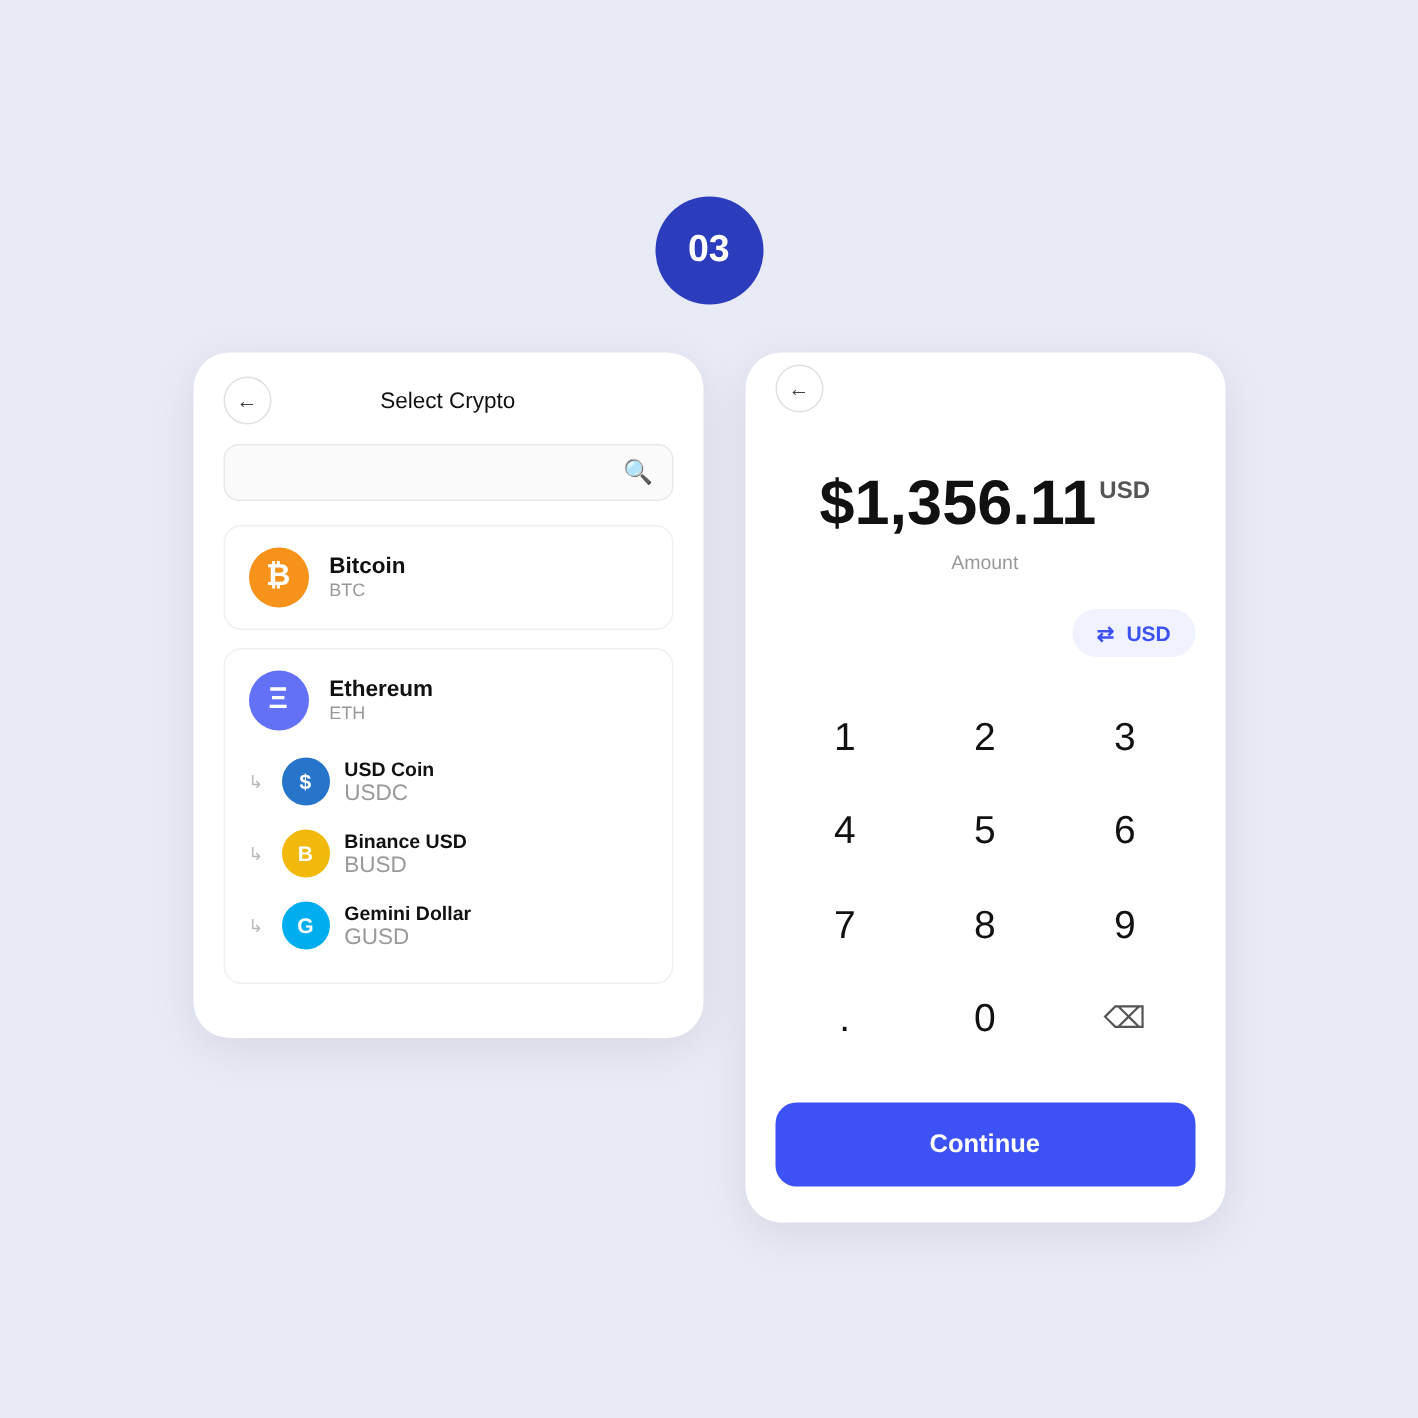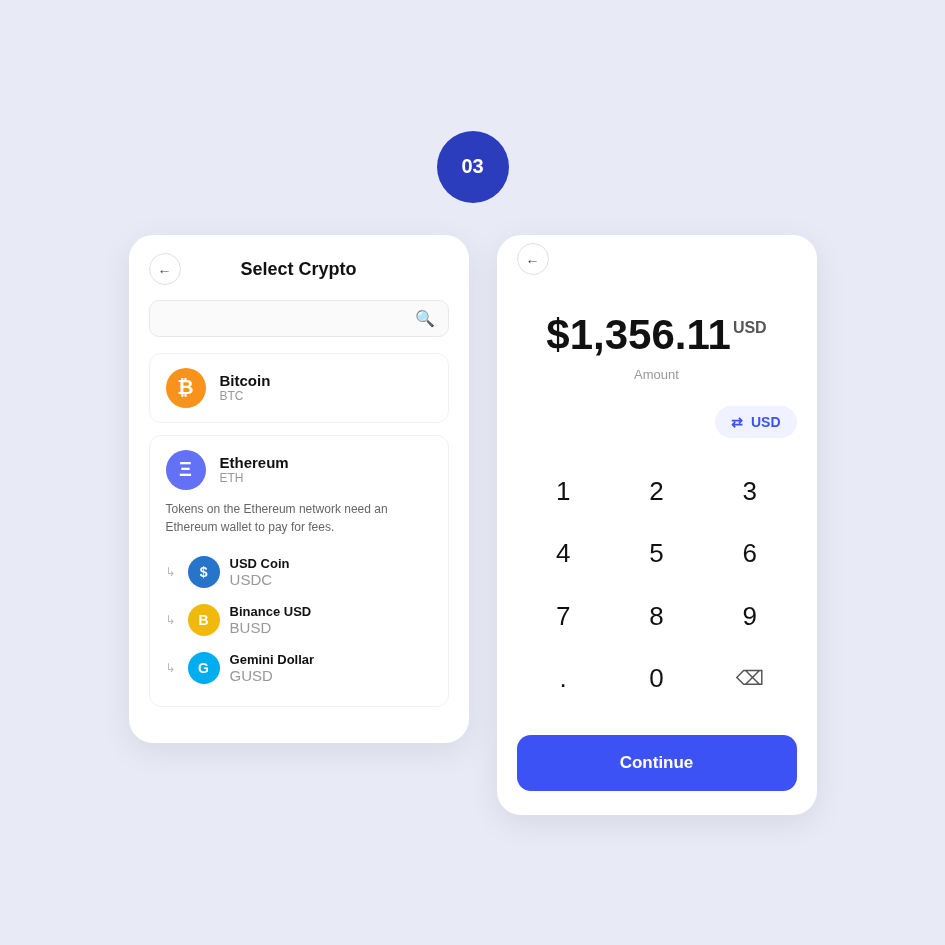--- a/index.html
+++ b/index.html
@@ -17,21 +17,21 @@
 
     .step-badge {
       width: 72px;
       height: 72px;
       background: #2b3dbd;
       border-radius: 50%;
       display: flex;
       align-items: center;
       justify-content: center;
       color: white;
-      font-size: 20px;
+      font-size: 25px;
       font-weight: 700;
       margin-bottom: 32px;
     }
 
     .panels {
       display: flex;
       gap: 28px;
       align-items: flex-start;
     }
 
@@ -66,22 +66,22 @@
       display: flex;
       align-items: center;
       justify-content: center;
       cursor: pointer;
       background: white;
       color: #444;
       font-size: 14px;
     }
 
     .panel-title {
-      font-size: 18px;
-      font-weight: 700;
+      font-size: 15px;
+      font-weight: 400;
       color: #111;
     }
 
     .search-bar {
       display: flex;
       align-items: center;
       border: 1.5px solid #e8e8e8;
       border-radius: 10px;
       padding: 8px 12px;
       margin-bottom: 16px;
@@ -354,21 +354,20 @@
     <div class="eth-section">
       <div class="eth-header">
         <div class="crypto-icon eth-icon">
           <span>Ξ</span>
         </div>
         <div class="crypto-info">
           <div class="name">Ethereum</div>
           <div class="symbol">ETH</div>
         </div>
       </div>
-      <p class="eth-desc">Tokens on the Ethereum network need an Ethereum wallet to pay for fees.</p>
 
       <div class="token-item">
         <span class="token-arrow">↳</span>
         <div class="token-icon usdc-icon">
           <span>$</span>
         </div>
         <div class="token-info">
           <div class="name">USD Coin</div>
           <div class="symbol">USDC</div>
         </div>

